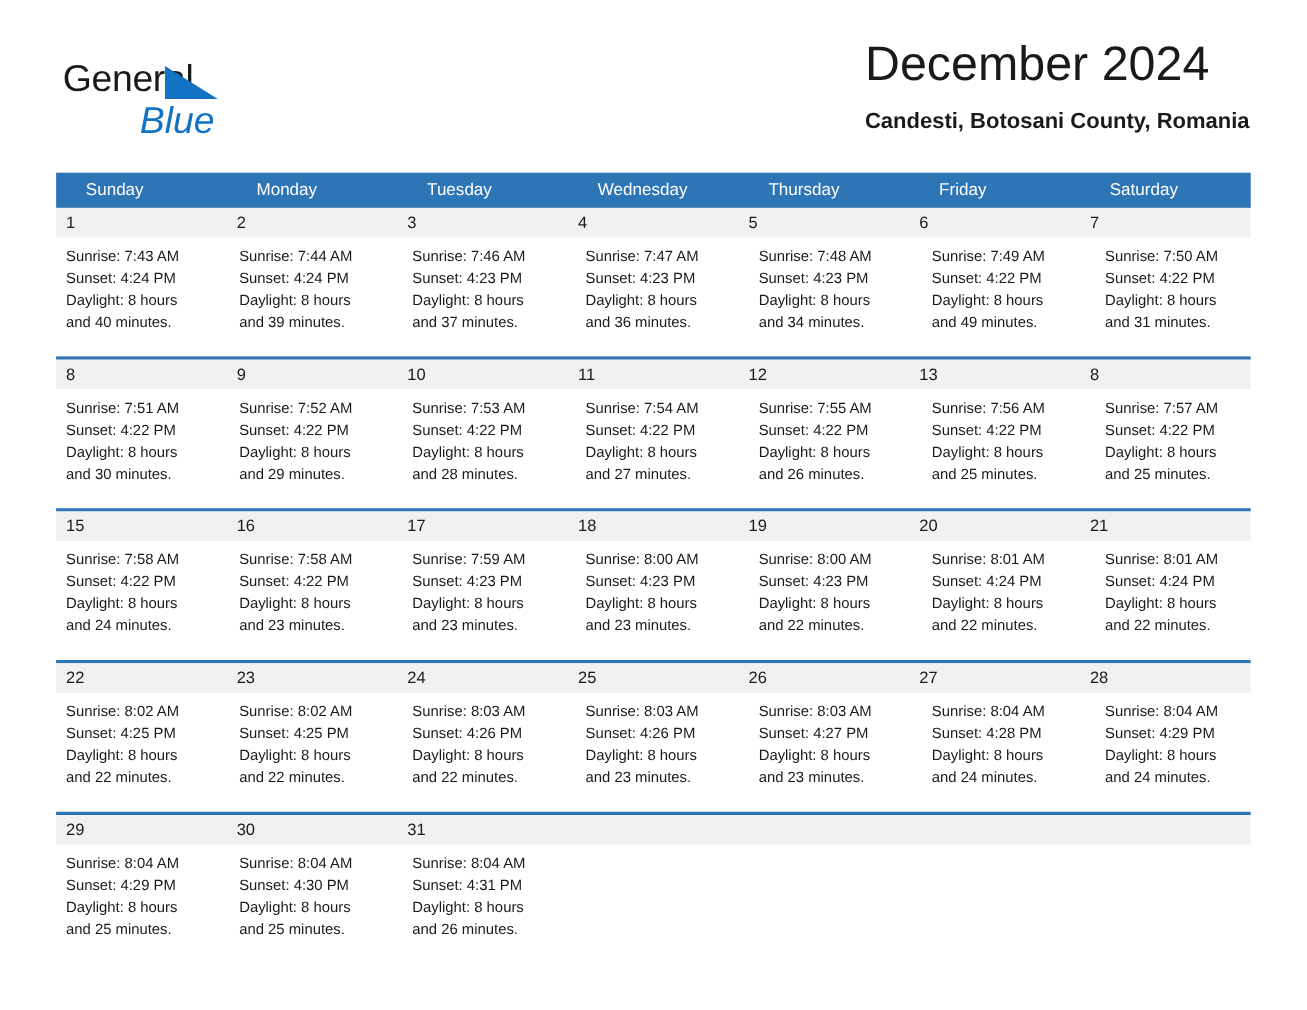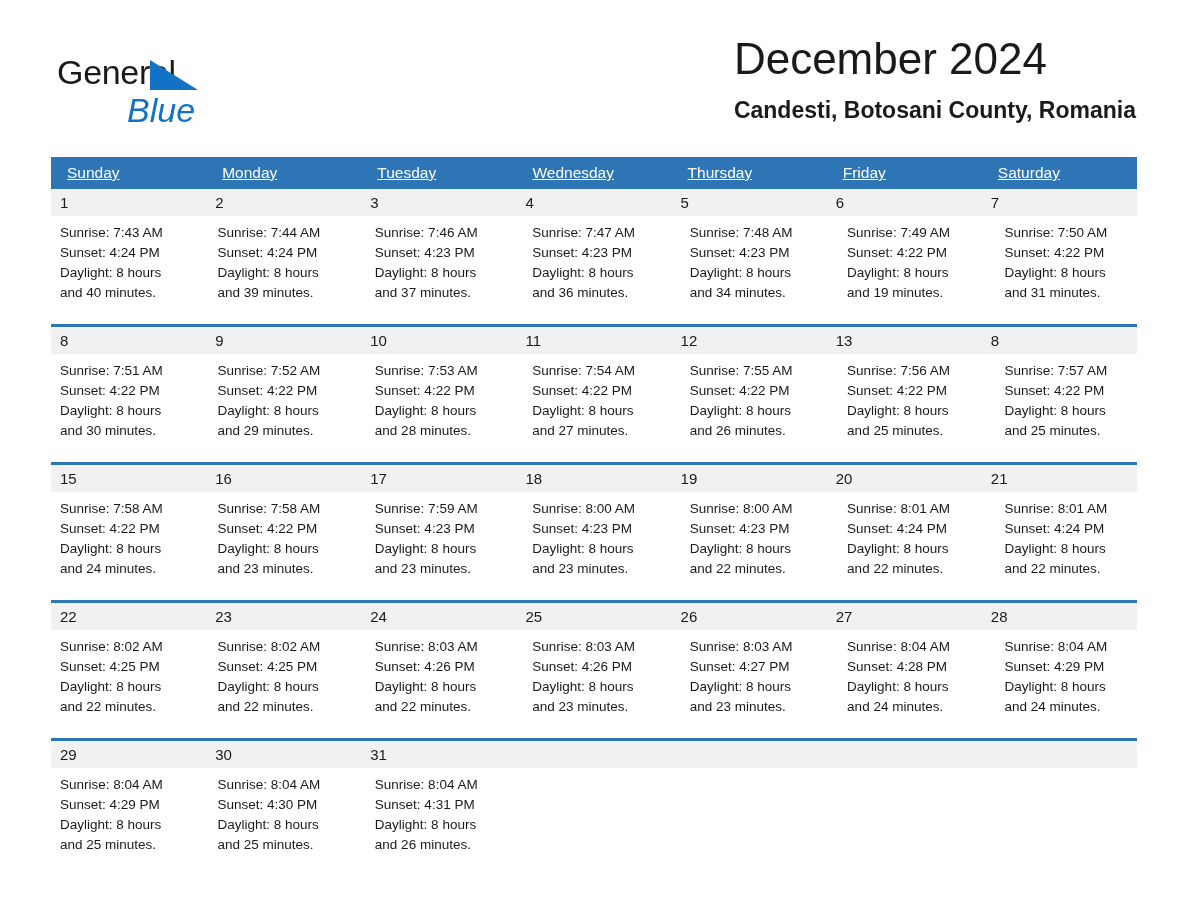--- a/index.html
+++ b/index.html
@@ -66,21 +66,21 @@
   }
   .month-title {
     font-size: 44px;
     font-weight: normal;
     color: #1a1a1a;
     line-height: 54px;
     white-space: nowrap;
   }
   .location {
     margin-top: 10px;
-    font-size: 23px;
+    font-size: 20px;
     font-weight: bold;
     color: #1a1a1a;
     line-height: 28px;
     white-space: nowrap;
   }
 
   
   .calendar {
     position: absolute;
     left: 51px;
@@ -90,25 +90,24 @@
   .cal-head {
     display: flex;
     background: #2e75b6;
     height: 32px;
   }
   .cal-head div {
     flex: 1 1 0;
     color: #ffffff;
     font-size: 15.5px;
     line-height: 32px;
-    padding-left: 16px;
+    padding-left: 27px;
     box-sizing: border-box;
     white-space: nowrap;
     overflow: hidden;
-    text-decoration: underline;
   }
   .week {
     position: relative;
   }
   .week + .week {
     border-top: 3px solid #2e75b6;
   }
   .week-daynums {
     display: flex;
     background: #f1f1f1;
@@ -213,21 +212,21 @@
         <div class="daycell">
           <div class="ln">Sunrise: 7:48 AM</div>
           <div class="ln">Sunset: 4:23 PM</div>
           <div class="ln">Daylight: 8 hours</div>
           <div class="ln">and 34 minutes.</div>
         </div>
         <div class="daycell">
           <div class="ln">Sunrise: 7:49 AM</div>
           <div class="ln">Sunset: 4:22 PM</div>
           <div class="ln">Daylight: 8 hours</div>
-          <div class="ln">and 19 minutes.</div>
+          <div class="ln">and 49 minutes.</div>
         </div>
         <div class="daycell">
           <div class="ln">Sunrise: 7:50 AM</div>
           <div class="ln">Sunset: 4:22 PM</div>
           <div class="ln">Daylight: 8 hours</div>
           <div class="ln">and 31 minutes.</div>
         </div>
       </div>
     </div>
 

